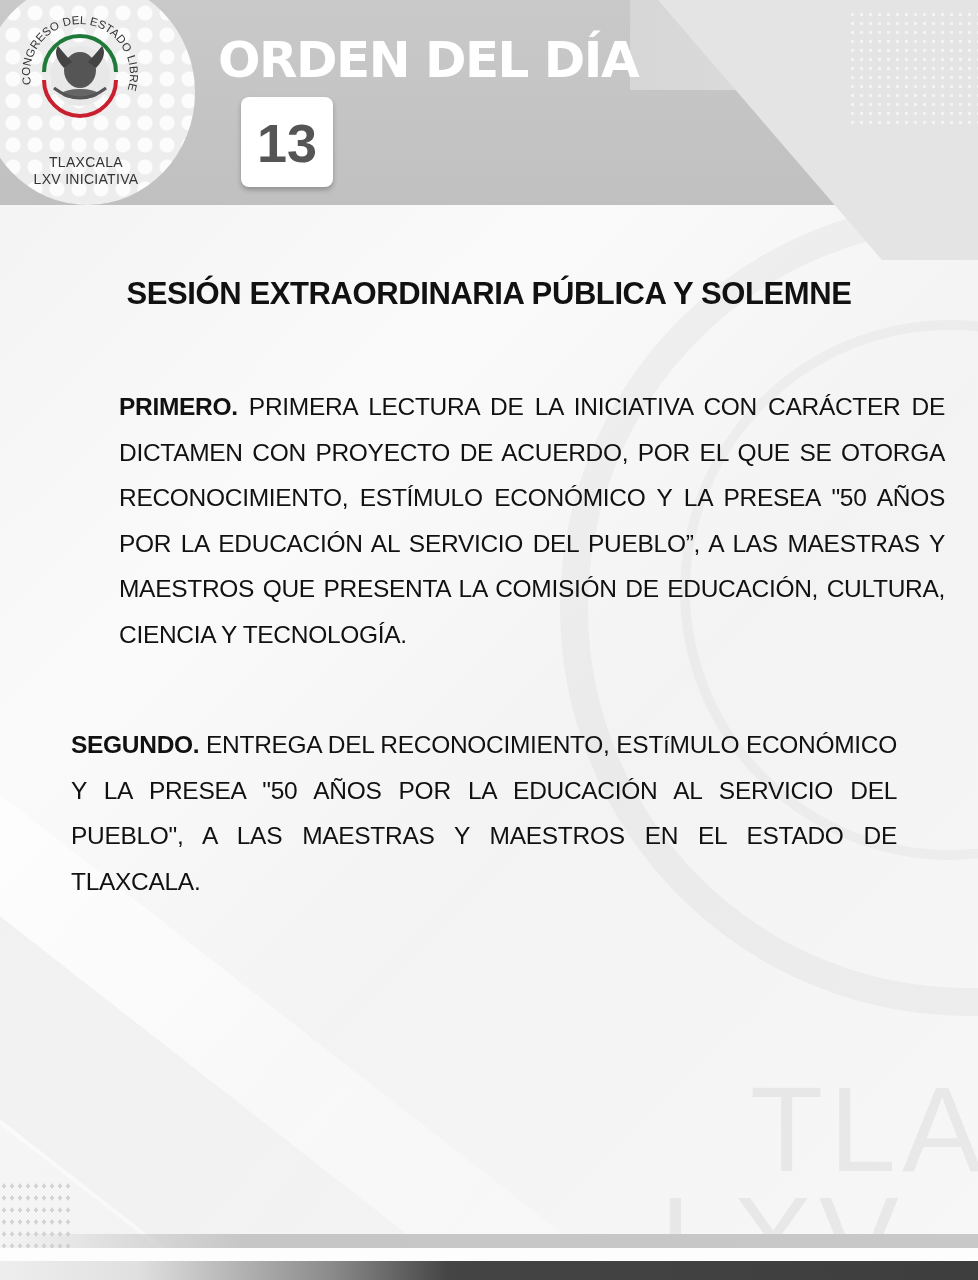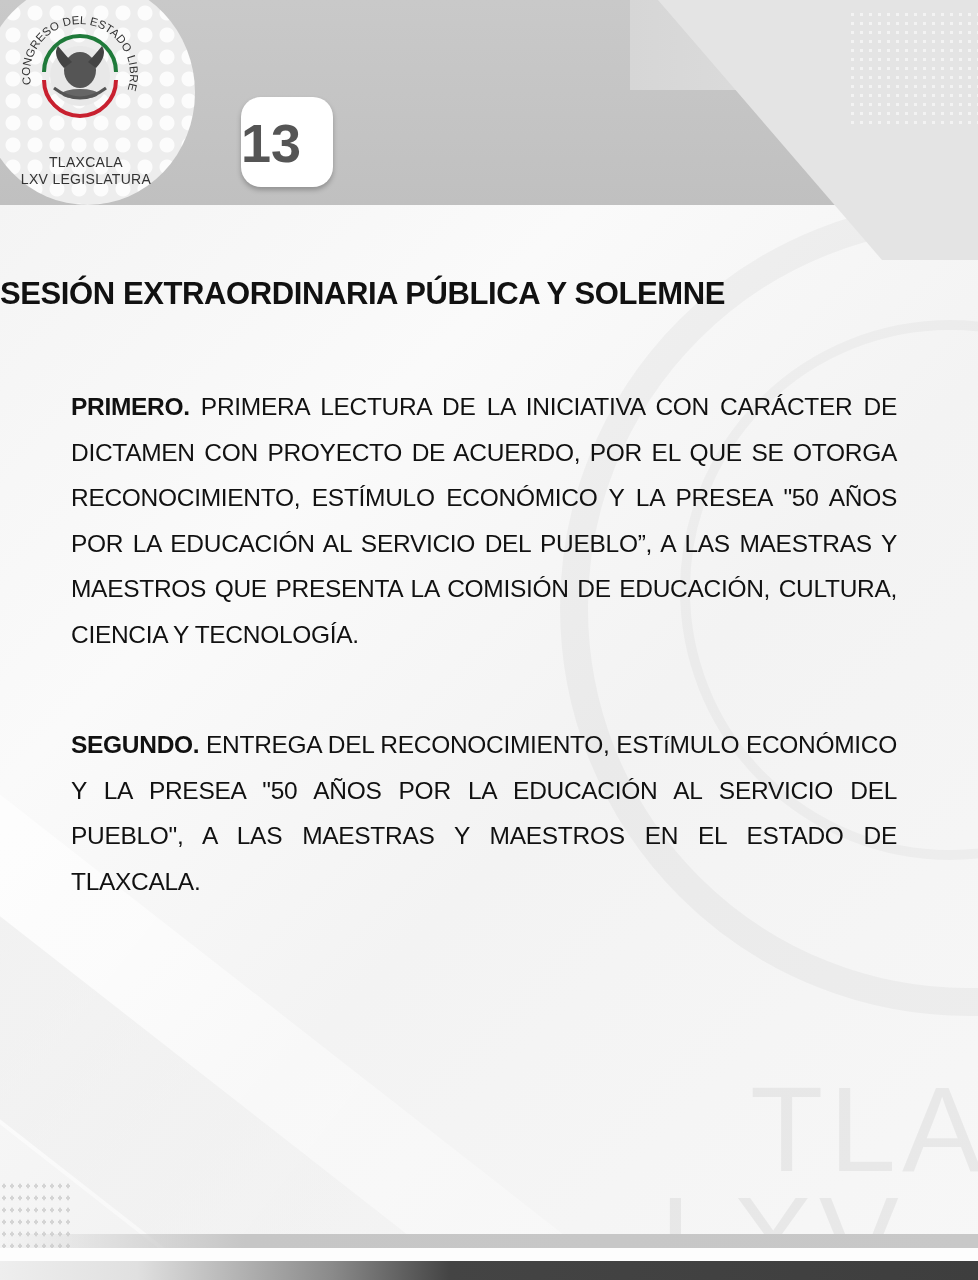--- a/index.html
+++ b/index.html
@@ -75,44 +75,44 @@
     }
     .logo-name div { white-space: nowrap; }
 
     .title {
       position: absolute; left: 218px; top: 30px;
       font-family: "DejaVu Sans", sans-serif; font-weight: bold;
       font-size: 50px; color: #ffffff; letter-spacing: -1.5px; line-height: 60px;
     }
     .date-box {
       position: absolute; left: 241px; top: 97px; width: 92px; height: 90px;
-      background: #ffffff; border-radius: 20px;
+      background: #ffffff; border-radius: 8px;
       box-shadow: 0 3px 5px rgba(0,0,0,0.25);
-      font-weight: bold; font-size: 54px; line-height: 92px; color: #555;
+      text-align: center; font-weight: bold; font-size: 54px; line-height: 92px; color: #555;
       font-family: "Liberation Sans", sans-serif;
     }
     .date-month {
       position: absolute; left: 354px; top: 108px;
       font-family: "DejaVu Sans", sans-serif; font-weight: bold; font-size: 35px; color: #6a6a6a;
       letter-spacing: 0.5px; white-space: pre;
     }
 
     
     .session-title {
-      position: absolute; left: 0; top: 276px; width: 978px; text-align: left;
+      position: absolute; left: 0; top: 276px; width: 978px; text-align: center;
       font-family: "Liberation Sans", sans-serif; font-weight: bold; font-size: 31px; color: #111;
       letter-spacing: -0.4px;
     }
     .item {
       position: absolute; left: 71px; width: 826px;
       font-family: "Liberation Sans", sans-serif; font-size: 24.5px; line-height: 45.5px;
       color: #111; text-align: justify; text-align-last: left;
       letter-spacing: -0.3px;
     }
-    .item-1 { top: 384px; }
+    .item-1 { top: 384px; margin-left: 48px; }
     .item-2 { top: 722px; }
     .item .label { font-weight: bold; }
 
     
     .footer-band-grey {
       position: absolute; left: 0; top: 1234px; width: 978px; height: 14px;
       background: linear-gradient(90deg, rgba(255,255,255,0) 0%, #c6c6c6 25%, #c8c8c8 100%);
     }
     .footer-band-white {
       position: absolute; left: 0; top: 1248px; width: 978px; height: 13px; background: #fdfdfd;
@@ -155,23 +155,24 @@
     <path d="M 30 70 A 36 36 0 0 0 102 70" fill="none" stroke="#c8202f" stroke-width="4"></path>
     <circle cx="66" cy="66" r="30" fill="#e8e8e8"></circle>
     <ellipse cx="66" cy="60" rx="16" ry="18" fill="#555"></ellipse>
     <path d="M 50 58 Q 38 45 44 36 Q 54 48 58 52 Z" fill="#444"></path>
     <path d="M 82 58 Q 94 45 88 36 Q 78 48 74 52 Z" fill="#444"></path>
     <ellipse cx="66" cy="84" rx="18" ry="5" fill="#666"></ellipse>
     <path d="M 40 78 Q 66 98 92 78" fill="none" stroke="#555" stroke-width="3"></path>
   </svg>
   <div class="logo-name">
     <div>TLAXCALA</div>
-    <div>LXV LEGISLATURA</div>
+    <div>LXV INICIATIVA</div>
   </div>
 
+  <div class="title">ORDEN DEL DÍA</div>
   <div class="date-box">13</div>
 </div>
 
 <div class="session-title">SESIÓN EXTRAORDINARIA PÚBLICA Y SOLEMNE</div>
 
 <div class="item item-1">
   <span class="label">PRIMERO.</span>
   <span>PRIMERA LECTURA DE LA INICIATIVA CON CARÁCTER DE DICTAMEN CON PROYECTO DE ACUERDO, POR EL QUE SE OTORGA RECONOCIMIENTO, ESTÍMULO ECONÓMICO Y LA PRESEA "50 AÑOS POR LA EDUCACIÓN AL SERVICIO DEL PUEBLO”, A LAS MAESTRAS Y MAESTROS QUE PRESENTA LA COMISIÓN DE EDUCACIÓN, CULTURA, CIENCIA Y TECNOLOGÍA.</span>
 </div>
 

